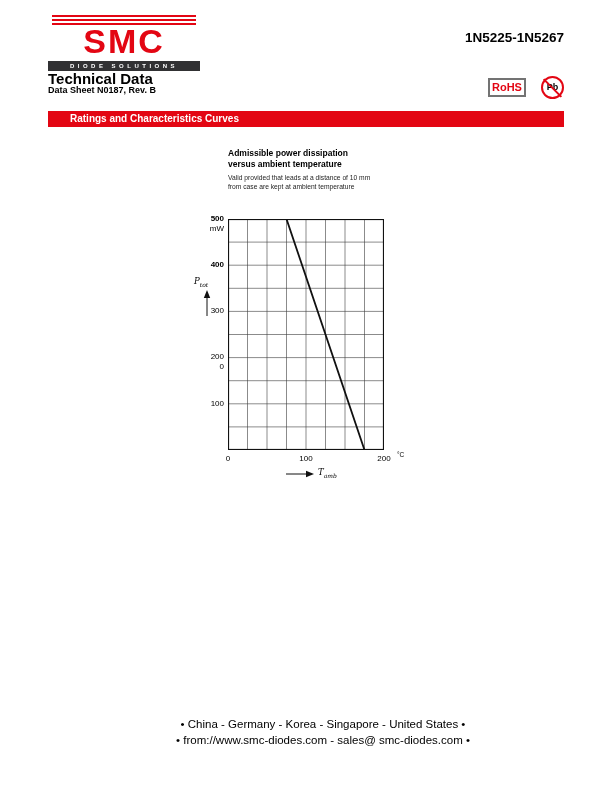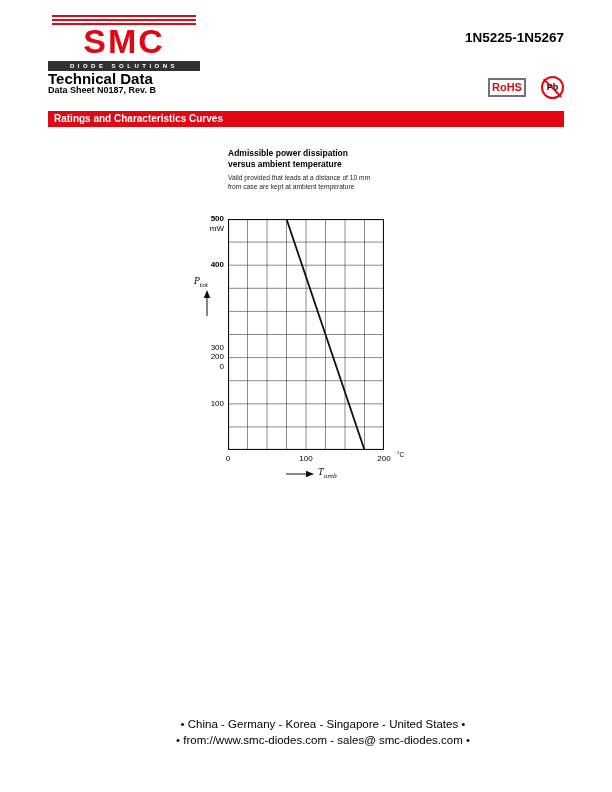--- a/index.html
+++ b/index.html
@@ -23,21 +23,21 @@
   .rohs-badge { position:absolute; right:86px; top:78px; width:38px; height:19px;
                 border:2px solid #737373; color:#e30613; font-weight:bold; font-size:11px;
                 text-align:center; line-height:15px; background:#fff; }
   .pb-badge { position:absolute; right:48px; top:76px; width:23px; height:23px;
               border:2px solid #e30613; border-radius:50%; font-size:9px; font-weight:bold;
               color:#000; text-align:center; line-height:19px; background:#fff; }
   .pb-slash { position:absolute; left:-3px; top:8.5px; width:25px; height:2px; background:#e30613;
               transform:rotate(45deg); }
 
   .banner { position:absolute; left:48px; top:111px; width:516px; height:16px; background:#e30613;
-            color:#fff; font-size:10px; font-weight:bold; line-height:16px; padding-left:6px; }
+            color:#fff; font-size:10px; font-weight:bold; line-height:16px; padding-left:22px; }
 
   
   .chart { position:absolute; left:190px; top:148px; width:250px; height:350px; }
   .chart-title { position:absolute; left:38px; top:0; font-size:8.5px; font-weight:bold; line-height:11px; }
   .chart-note { position:absolute; left:38px; top:26px; font-size:6.7px; line-height:8.5px; color:#1c1c1c; }
   #plot { position:absolute; left:38px; top:71px; }
   #plot .grid { stroke:#3c3c3c; stroke-width:0.6; }
   #plot .frame { fill:none; stroke:#111; stroke-width:1.1; }
   #plot .curve { fill:none; stroke:#111; stroke-width:1.8; stroke-linejoin:round; }
   .ytick { position:absolute; left:0; width:34px; text-align:right; font-size:8px; line-height:10px; }
@@ -94,21 +94,21 @@
       <div>versus ambient temperature</div>
     </div>
     <div class="chart-note">
       <div>Valid provided that leads at a distance of 10 mm</div>
       <div>from case are kept at ambient temperature</div>
     </div>
 
     <div class="ytick" style="top:66px;font-weight:bold;">500</div>
     <div class="ytick" style="top:76px;">mW</div>
     <div class="ytick" style="top:112px;font-weight:bold;">400</div>
-    <div class="ytick" style="top:158px;margin-top:37px;">300</div>
+    <div class="ytick" style="top:158px;">300</div>
     <div class="ytick" style="top:204px;">200</div>
     <div class="ytick" style="top:214px;">0</div>
     <div class="ytick" style="top:251px;">100</div>
 
     <div class="ptot axis-sym"><span>P</span><sub>tot</sub></div>
     <svg class="yarrow" width="10" height="26">
       <line class="arrow-line" x1="5" y1="26" x2="5" y2="4"></line>
       <polygon class="arrow-head" points="5,0 1.8,8 8.2,8"></polygon>
     </svg>
 

